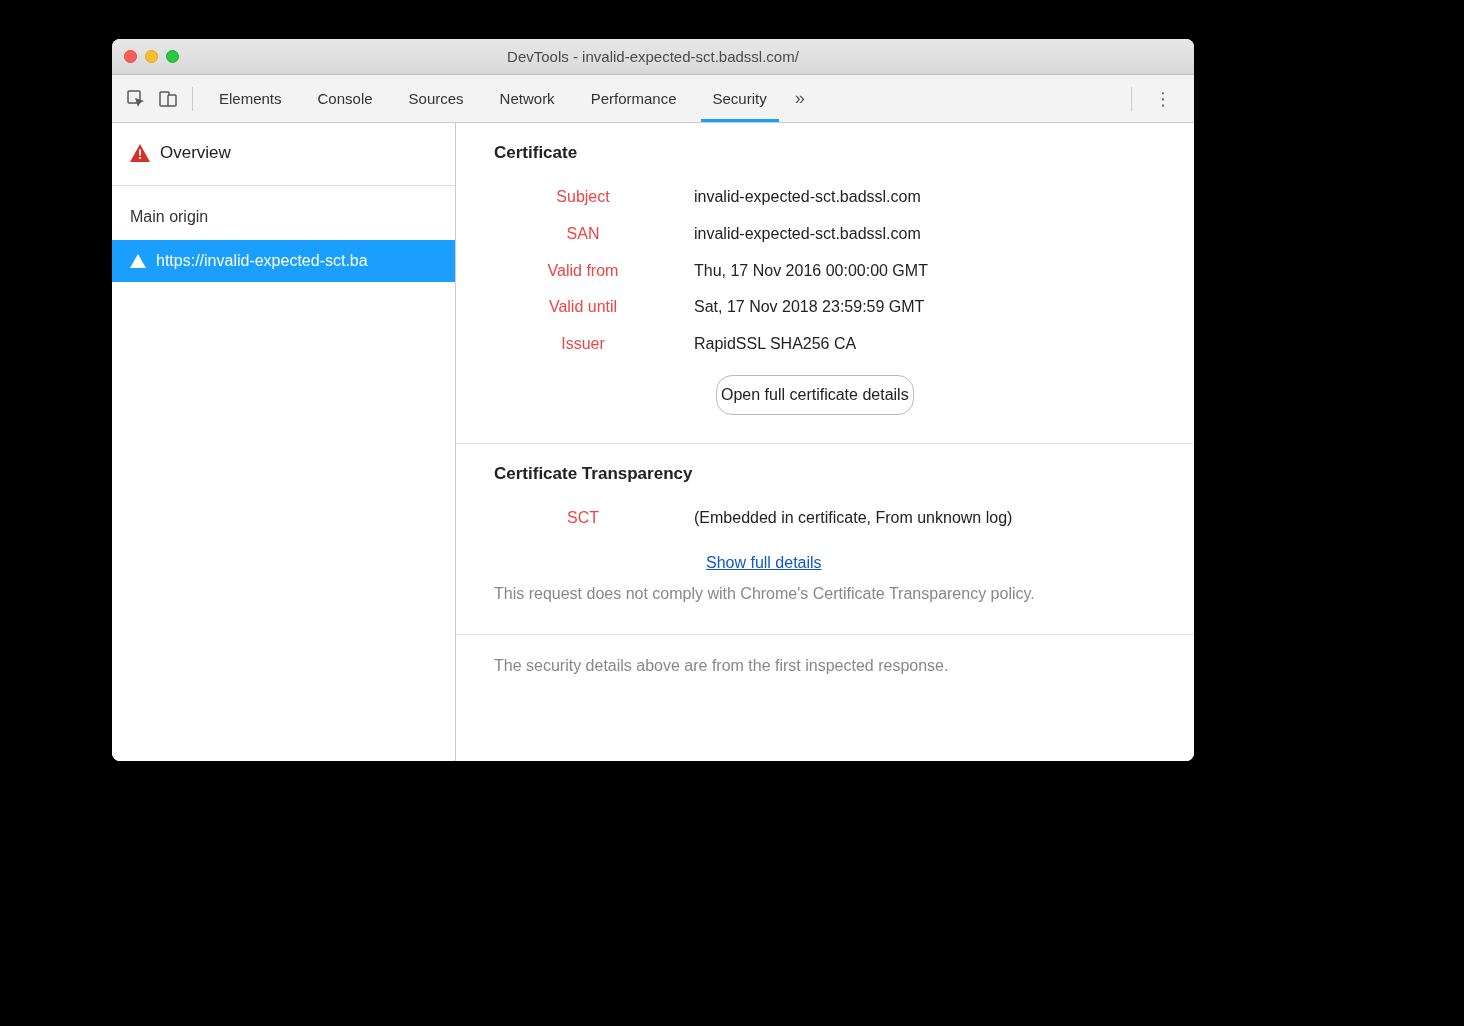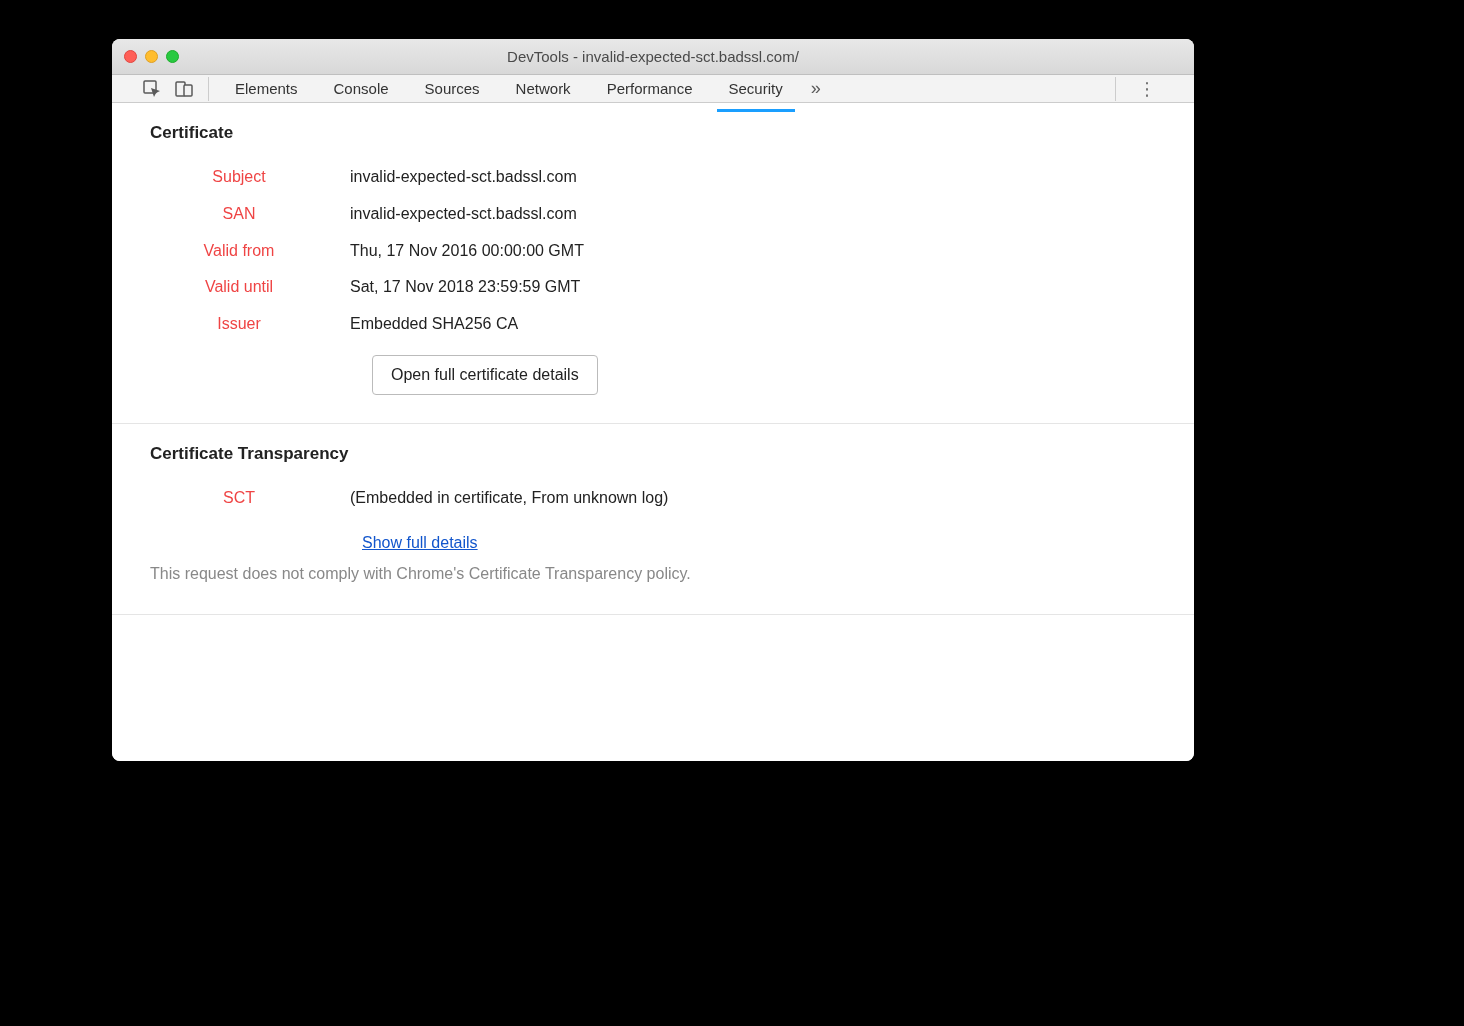--- a/index.html
+++ b/index.html
@@ -40,26 +40,26 @@
     .light.yellow { background: #ffbd2e; border: 0.5px solid #dfa023; }
     .light.green { background: #28c940; border: 0.5px solid #1dad2b; }
     .title-text {
       position: absolute;
       left: 0; right: 0;
       text-align: center;
       color: #4a4a4a;
       font-size: 15px;
     }
     .toolbar {
-      height: 28px;
+      height: 48px;
       background: #f3f3f3;
       border-bottom: 1px solid #ccc;
       display: flex;
       align-items: center;
-      padding: 0 24px;
+      padding: 0 8px;
       gap: 0;
       flex-shrink: 0;
     }
     .toolbar .icon-btn {
       width: 32px; height: 32px;
       display: flex; align-items: center; justify-content: center;
       color: #5a5a5a;
     }
     .toolbar .vdiv {
       width: 1px; height: 24px;
@@ -148,23 +148,23 @@
       text-align: center;
       color: #ef4444;
       padding-right: 22px;
       flex-shrink: 0;
     }
     .kv-val { color: #222; flex: 1; }
     .btn-outline {
       display: inline-block;
       margin-top: 12px;
       margin-left: 222px;
-      padding: 10px 18px;
+      padding: 10px 4px;
       border: 1px solid #bbb;
-      border-radius: 4px;
+      border-radius: 16px;
       background: #fff;
       font-size: 16px;
       color: #222;
       cursor: pointer;
       text-align: center;
     }
     .link {
       color: #1155cc;
       text-decoration: underline;
       cursor: pointer;
@@ -228,20 +228,41 @@
       </div>
 
     <div class="tab-overflow">»</div>
     <div class="toolbar-spacer"></div>
     <div class="vdiv"></div>
     <div class="kebab">⋮</div>
   </div>
 
   <div class="body">
 
+    <div class="sidebar">
+      <div class="overview">
+        <span class="warn-triangle">
+          <svg width="20" height="18" viewBox="0 0 20 18">
+              <path d="M10 0 L20 18 L0 18 Z" fill="#d93025"></path>
+              <rect x="9" y="5.5" width="2" height="6" fill="#fff"></rect>
+              <rect x="9" y="13" width="2" height="2" fill="#fff"></rect>
+            </svg>
+        </span>
+        <span>Overview</span>
+      </div>
+      <div class="origin-head">Main origin</div>
+      <div class="origin-item">
+        <span class="mini-tri">
+          <svg width="16" height="14" viewBox="0 0 16 14">
+              <path d="M8 0 L16 14 L0 14 Z" fill="#fff"></path>
+            </svg>
+        </span>
+        <span>https://invalid-expected-sct.ba</span>
+      </div>
+    </div>
 
     <div class="content">
 
       <div class="section">
         <h2>Certificate</h2>
 
         <div class="kv-row">
           <div class="kv-key">Subject</div>
           <div class="kv-val">invalid-expected-sct.badssl.com</div>
         </div>
@@ -252,21 +273,21 @@
         <div class="kv-row">
           <div class="kv-key">Valid from</div>
           <div class="kv-val">Thu, 17 Nov 2016 00:00:00 GMT</div>
         </div>
         <div class="kv-row">
           <div class="kv-key">Valid until</div>
           <div class="kv-val">Sat, 17 Nov 2018 23:59:59 GMT</div>
         </div>
         <div class="kv-row">
           <div class="kv-key">Issuer</div>
-          <div class="kv-val">Embedded SHA256 CA</div>
+          <div class="kv-val">RapidSSL SHA256 CA</div>
         </div>
 
         <button class="btn-outline">Open full certificate details</button>
       </div>
 
       <div class="section">
         <h2>Certificate Transparency</h2>
 
         <div class="kv-row">
           <div class="kv-key">SCT</div>
@@ -275,15 +296,16 @@
         <div class="kv-row">
           <div class="kv-key"></div>
           <div class="kv-val">
             <span class="link">Show full details</span>
           </div>
         </div>
 
         <div class="note">This request does not comply with Chrome's Certificate Transparency policy.</div>
       </div>
 
+      <div class="footer-note">The security details above are from the first inspected response.</div>
     </div>
   </div>
 </div>
 
 </body></html>

